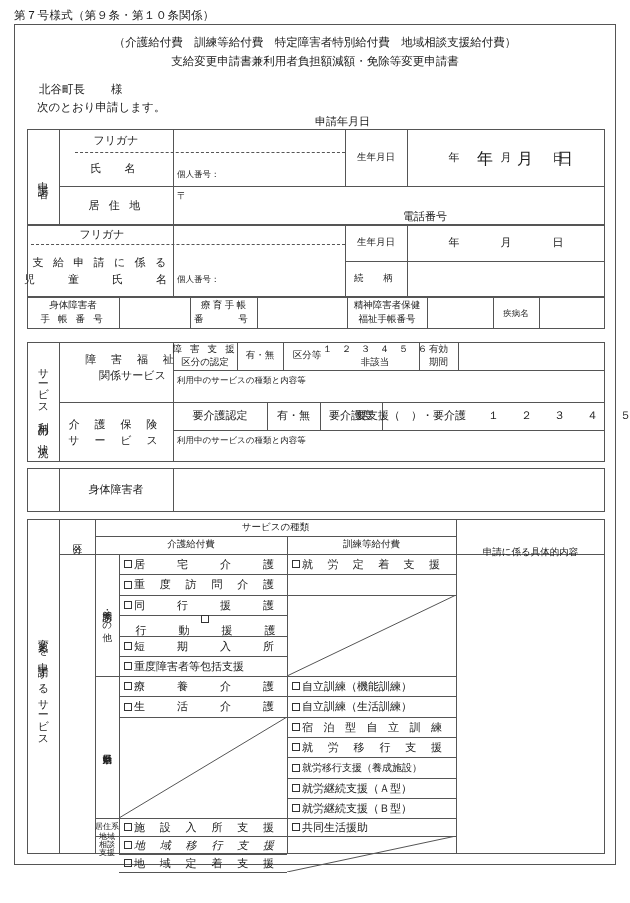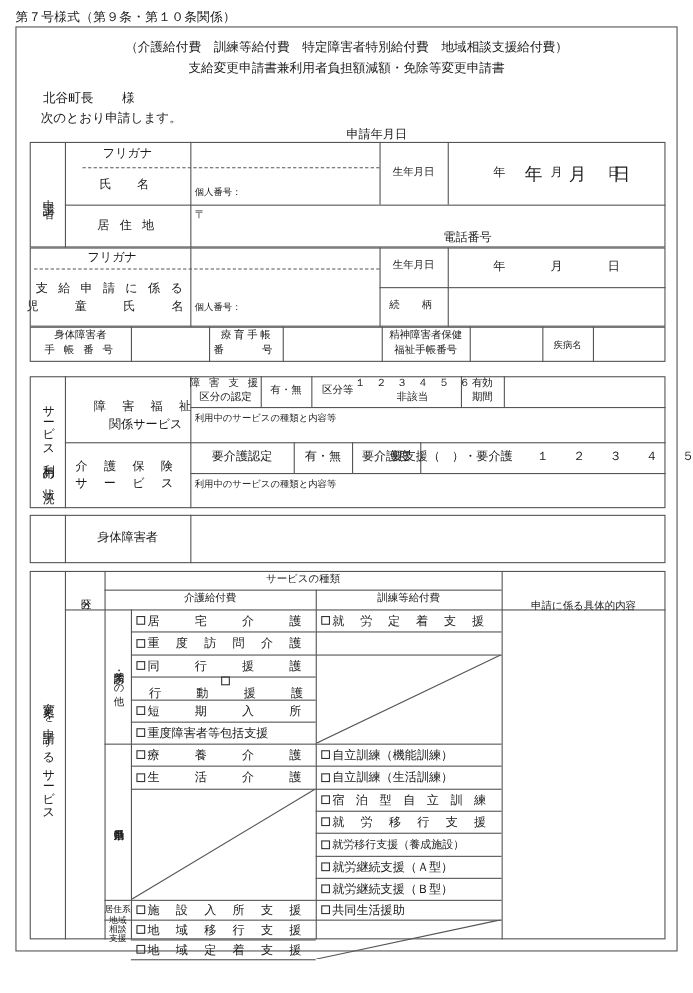--- a/index.html
+++ b/index.html
@@ -290,21 +290,21 @@
     <div class="vline" style="left:404px; top:317px; height:28px;"></div>
     <div class="vline" style="left:443px; top:317px; height:28px;"></div>
 
     <div class="hline" style="left:158px; top:405px; width:432px;"></div>
     <div class="vline" style="left:252px; top:377px; height:28px;"></div>
     <div class="vline" style="left:305px; top:377px; height:28px;"></div>
     <div class="vline" style="left:367px; top:377px; height:28px;"></div>
 
     <div class="vtext spv wrap" style="left:12px; top:317px; width:32px; height:120px;">サービス利用の状況</div>
 
-    <div class="cell stack" style="left:44px; top:323px; width:114px; height:60px; line-height:1.5;padding-left:33px;">
+    <div class="cell stack" style="left:44px; top:312px; width:114px; height:60px; line-height:1.5;padding-left:33px;">
       <span class="sp2">障 害 福 祉</span>
       <span>関係サービス</span>
     </div>
     <div class="cell stack small" style="left:158px; top:317px; width:64px; height:28px; line-height:1.4;">
       <span class="sp1">障 害 支 援</span>
       <span>区分の認定</span>
     </div>
     <div class="cell small" style="left:222px; top:317px; width:46px; height:28px;">有・無</div>
     <div class="cell small" style="left:268px; top:317px; width:48px; height:28px;">区分等</div>
     <div class="cell stack small" style="left:316px; top:317px; width:88px; height:28px; line-height:1.4;">
@@ -476,21 +476,21 @@
     </div>
     <div class="chk" style="left:272px; top:793px; width:169px; height:18px;">
       <span class="bx"></span>
       <span class="txt">共同生活援助</span>
     </div>
 
     <div class="hline" style="left:104px; top:829px; width:168px;"></div>
     <div class="hline" style="left:104px; top:847px; width:168px;"></div>
     <div class="chk" style="left:104px; top:811px; width:168px; height:18px;">
       <span class="bx"></span>
-      <span class="txt spread" style="width:140px;">地　域　移　行　支　援</span>
+      <span class="txt spread" style="width:140px;font-style:italic;">地　域　移　行　支　援</span>
     </div>
     <div class="chk" style="left:104px; top:829px; width:168px; height:18px;">
       <span class="bx"></span>
       <span class="txt spread" style="width:140px;">地　域　定　着　支　援</span>
     </div>
 
     <div class="diag" style="left:272px; top:811px; width:169px; height:36px;">
       <svg width="169" height="36" viewBox="0 0 169 36">
           <line x1="0" y1="36" x2="169" y2="0" stroke="#555" stroke-width="1"></line>
         </svg>

